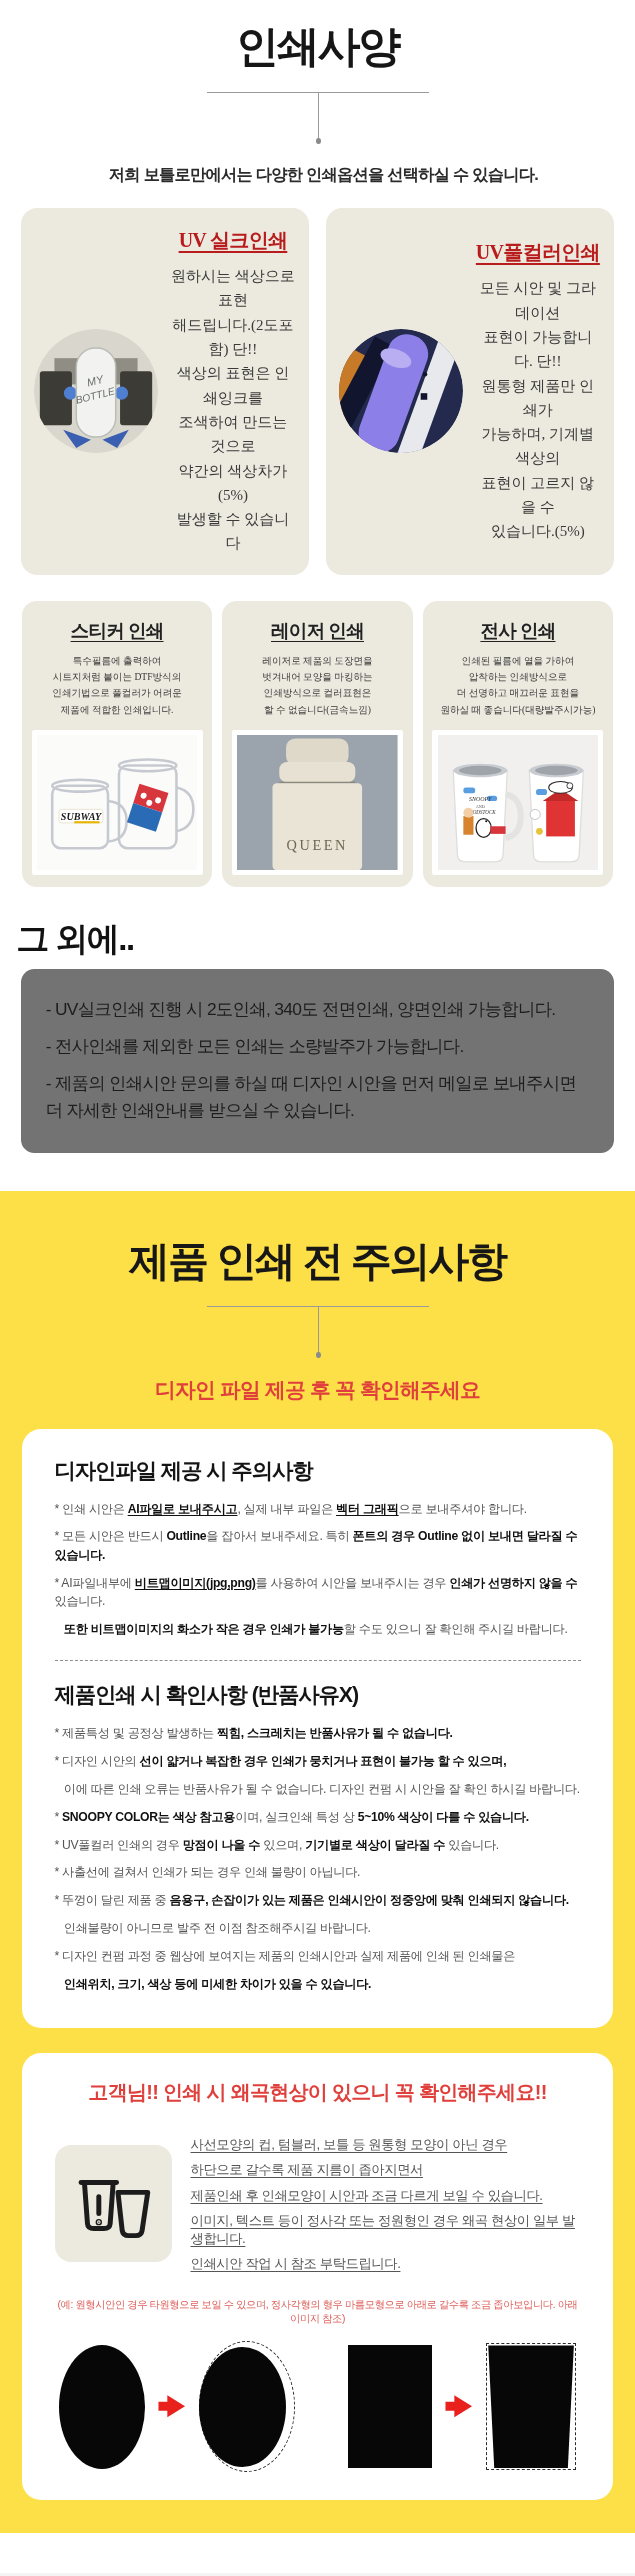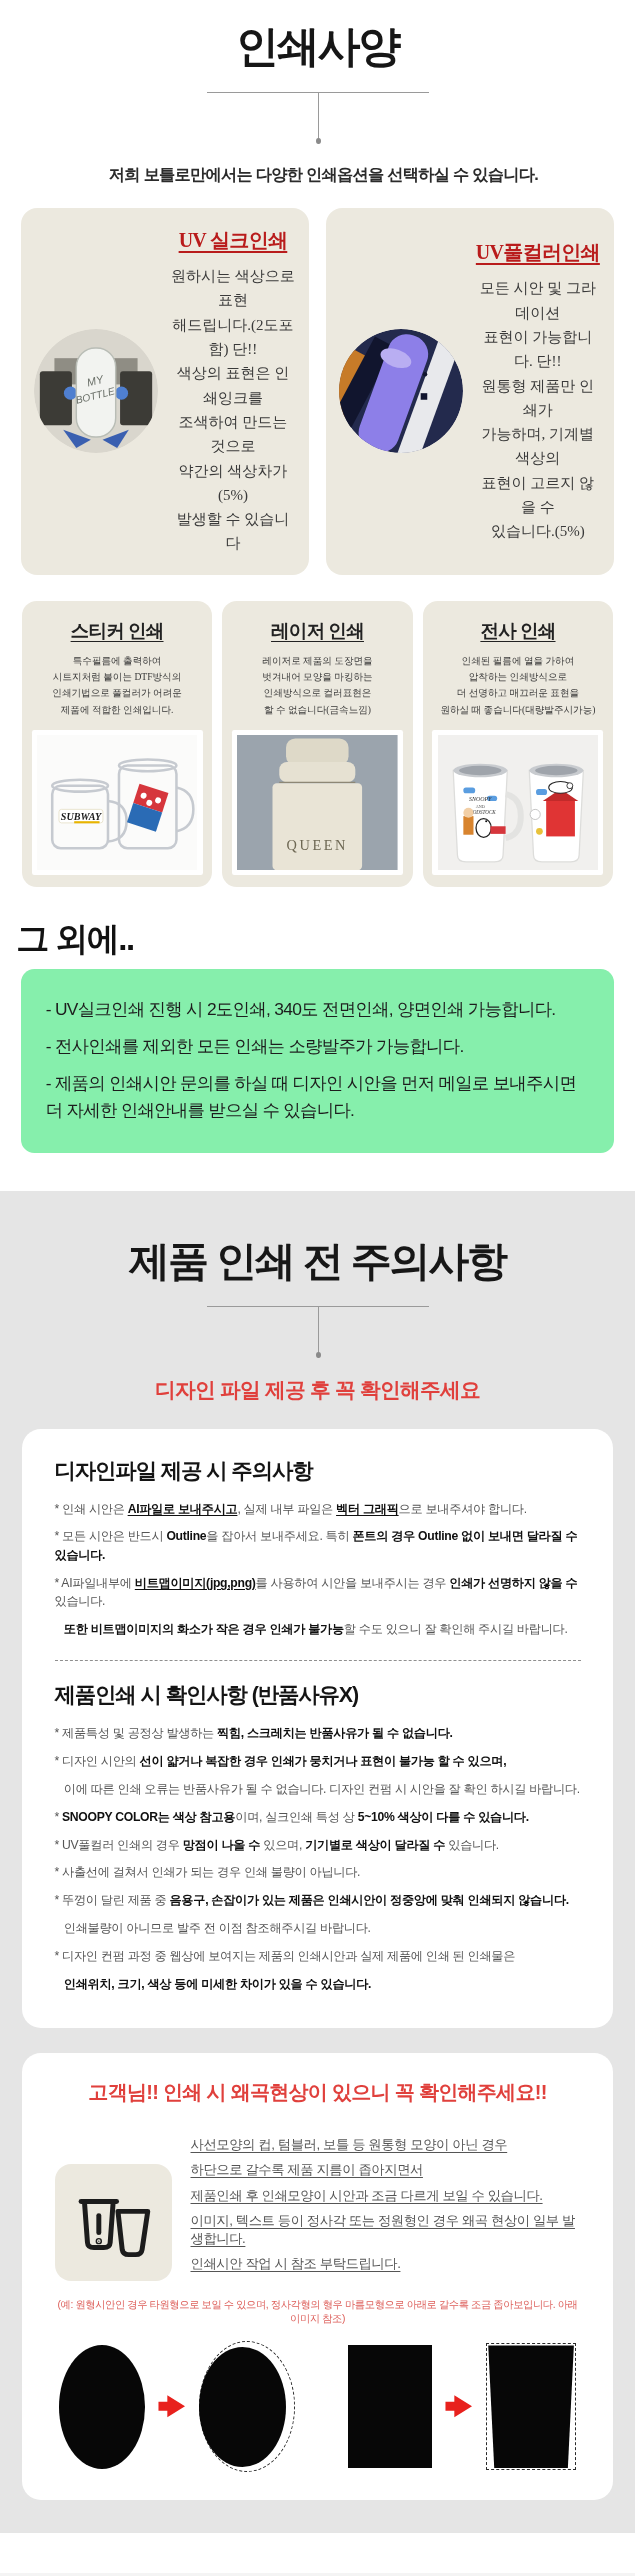--- a/index.html
+++ b/index.html
@@ -22,36 +22,36 @@
   .pcard-desc{font-size:15px;color:#3a3a3a;line-height:1.62;white-space:pre-line;}
   
   .cards-row2{display:flex;gap:10.3px;padding:0 22px;margin-top:26.6px;}
   .mcard{flex:1;background:#ece9df;border-radius:14.8px;padding:16.2px 9.6px 11.8px;text-align:center;font-family:"Liberation Serif","DejaVu Serif",serif;}
   .mcard-title{font-size:18.5px;font-weight:700;color:#222;text-decoration:underline;text-underline-offset:4.4px;letter-spacing:-0.7px;}
   .mcard-desc{font-size:9.6px;color:#3a3a3a;line-height:1.7;white-space:pre-line;margin:10.3px 0 11.8px;}
   .mcard-photo{background:#fff;padding:5.2px;border-radius:2.2px;}
   .mcard-photo svg{display:block;width:100%;height:auto;}
   
   .etc-head{font-size:33px;font-weight:900;letter-spacing:-1.5px;color:#121212;margin:29.5px 0 7.4px 16.2px;}
-  .etc-box{margin:0 20.7px;background:#86efac;border-radius:13.3px;padding:16.2px 25px 19px;}
+  .etc-box{margin:0 20.7px;background:#737373;border-radius:13.3px;padding:16.2px 25px 19px;}
   .etc-box p{font-size:17.4px;color:#1d1d1d;line-height:1.55;margin:10.3px 0;white-space:pre-line;letter-spacing:-0.7px;}
   
-  .sec-beige{background:#e5e5e5;margin-top:38px;padding:43px 0 32.5px;}
+  .sec-beige{background:#fde047;margin-top:38px;padding:43px 0 32.5px;}
   .caution-title{font-size:41px;font-weight:900;letter-spacing:-2.2px;color:#171717;text-align:center;}
   .red-sub{color:#e0403c;font-size:20.7px;font-weight:800;text-align:center;margin-top:17.7px;letter-spacing:-0.7px;}
   .wcard{background:#ffffff;border-radius:19px;margin:25px 22px 0;padding:26.6px 32.5px 25px;}
   .wcard h3{font-size:21.4px;font-weight:800;color:#141414;margin:0 0 14.8px;letter-spacing:-1.1px;}
   .bullet{font-size:12.2px;color:#555;margin:9.6px 0;letter-spacing:-0.3px;line-height:1.5;white-space:pre-wrap;}
   .seg-b{font-weight:800;color:#101010;}
   .seg-bu{font-weight:800;color:#101010;text-decoration:underline;text-underline-offset:2.2px;}
   .seg-o{font-weight:800;color:#ff6600;}
   .dash-div{border-top:1.5px dashed #8f8f8f;margin:22px 0 19px;}
   
   .warn-title{color:#e0403c;font-size:20px;font-weight:800;text-align:center;margin:0 0 19px;letter-spacing:-0.7px;}
-  .warn-row{display:flex;gap:19px;align-items:flex-end;}
+  .warn-row{display:flex;gap:19px;align-items:center;}
   .icon-box{width:117px;height:117px;background:#ece9df;border-radius:16.2px;flex:none;display:flex;align-items:center;justify-content:center;}
   .warn-lines{padding-top:3px;}
   .warn-lines p{font-size:13.3px;color:#555;text-decoration:underline;text-underline-offset:3px;margin:7.4px 0;letter-spacing:-0.4px;}
   .warn-note{color:#dd5f5a;font-size:10.3px;text-align:center;margin:17.7px 0 14.8px;letter-spacing:-0.4px;}
   .shapes-row{display:flex;align-items:center;justify-content:space-between;padding:0 4.4px 3px;}
   .fig-oval{width:86px;height:124px;background:#070707;border-radius:50%;}
   .fig-oval-wrap{position:relative;width:96px;height:131px;}
   .fig-oval-dash{position:absolute;inset:0;border:1.5px dashed #2a2a2a;border-radius:50%;}
   .fig-oval-in{position:absolute;left:0.7px;top:5.9px;width:87px;height:120px;background:#070707;border-radius:50%;}
   .fig-rect{width:84px;height:123px;background:#070707;}

